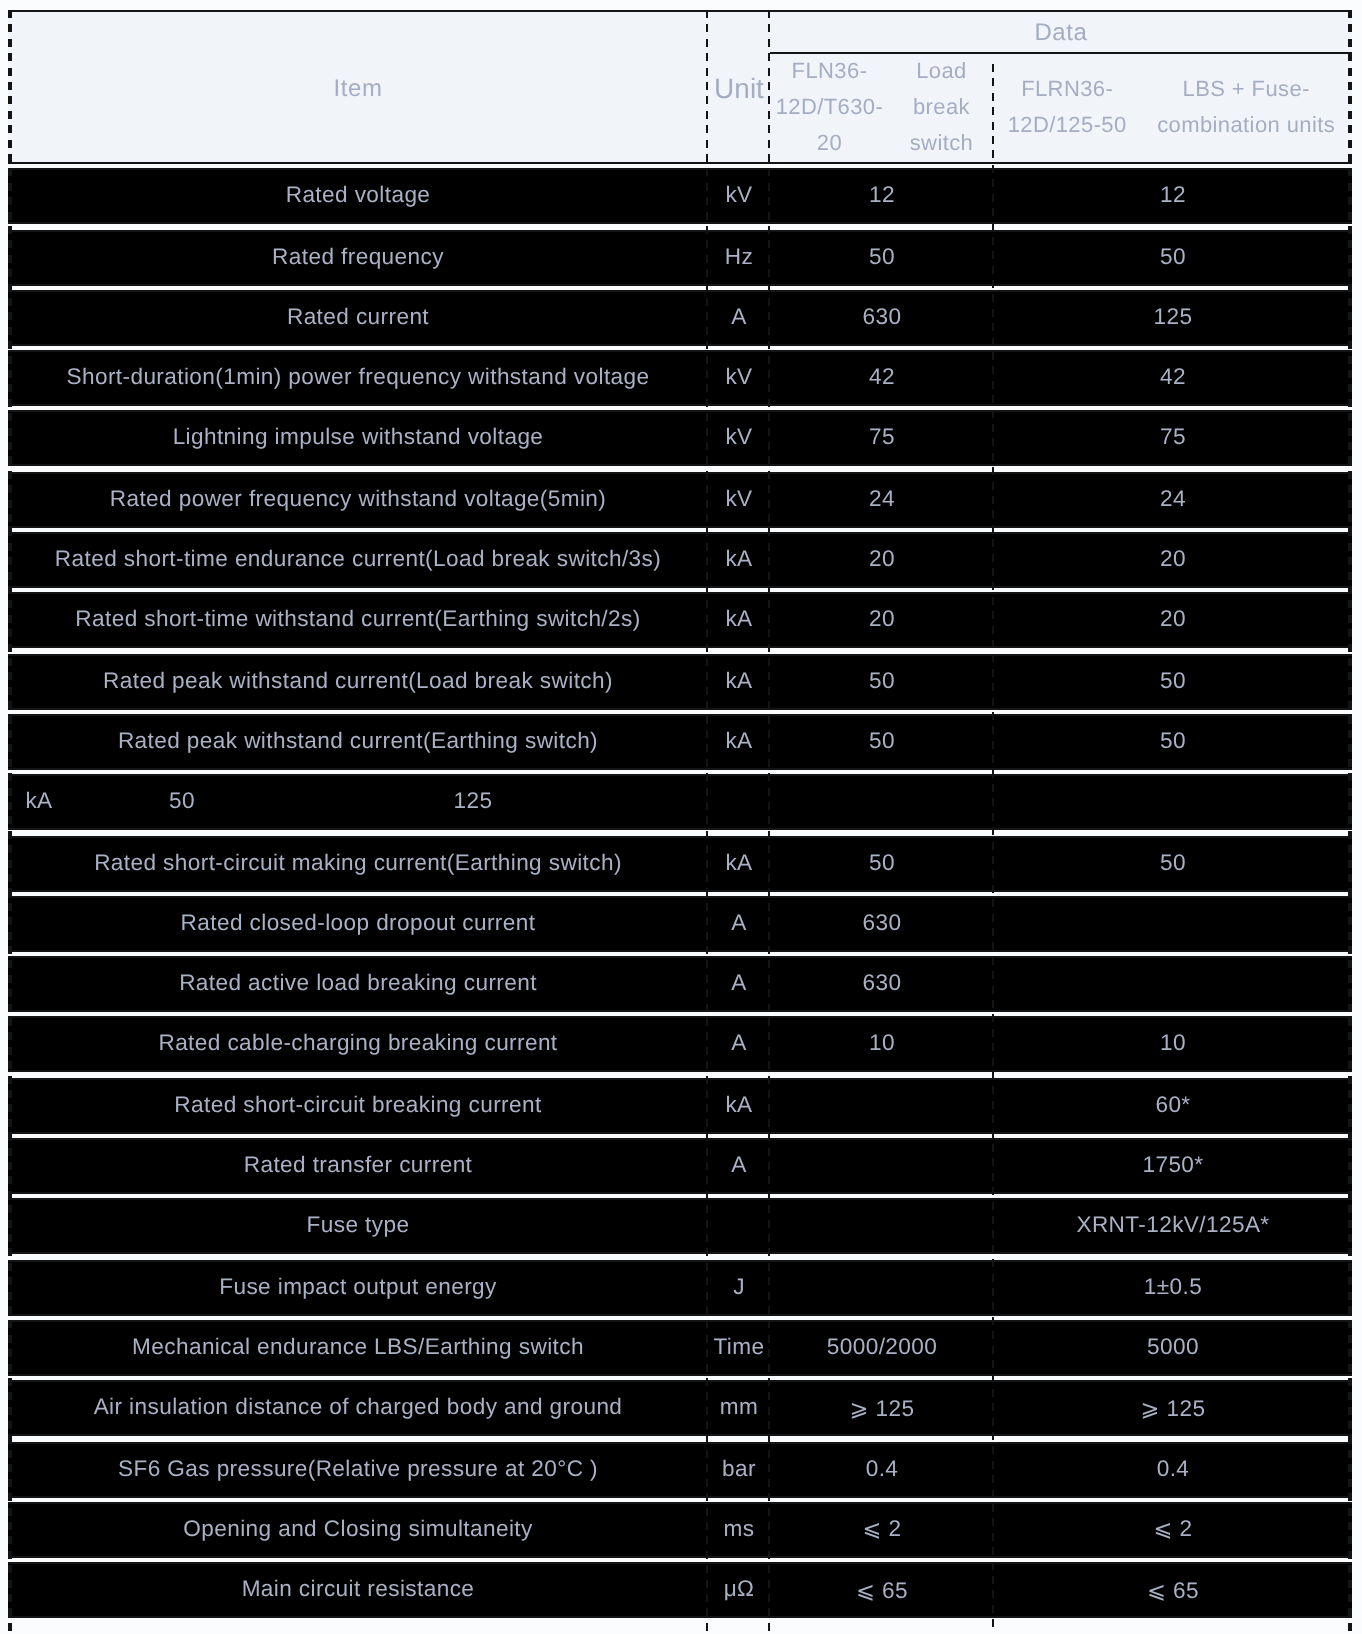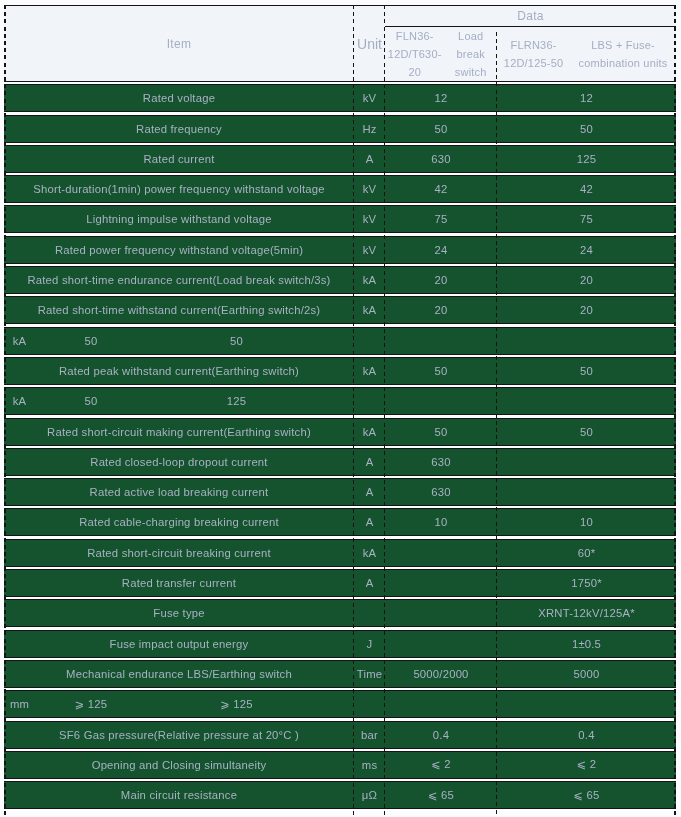--- a/index.html
+++ b/index.html
@@ -46,21 +46,21 @@
     display: flex; flex-direction: row;
     align-items: center; justify-content: center;
     font-size: 11px; line-height: 18px; letter-spacing: .2px;
     text-align: center;
   }
   .model.c1 { width: 112px; }
   .model.c2 { width: 179px; align-items: center; }
 
   .row {
     display: flex;
-    background: #14532d;
+    background: #000000;
     border-top: 1.6px solid #141414;
     border-bottom: 1.6px solid #141414;
     height: 28px;
     margin-bottom: 2.3px;
     color: #a9b1c5;
     font-size: 11.3px;
     letter-spacing: .2px;
   }
   .row:last-child { margin-bottom: 16px; }
   .cell {
@@ -161,20 +161,21 @@
   </div>
 
   <div class="row">
     <div class="cell item">Rated short-time withstand current(Earthing switch/2s)</div>
     <div class="cell unit">kA</div>
     <div class="cell v1">20</div>
     <div class="cell v2">20</div>
   </div>
 
   <div class="row">
+    <div class="cell item">Rated peak withstand current(Load break switch)</div>
     <div class="cell unit">kA</div>
     <div class="cell v1">50</div>
     <div class="cell v2">50</div>
   </div>
 
   <div class="row">
     <div class="cell item">Rated peak withstand current(Earthing switch)</div>
     <div class="cell unit">kA</div>
     <div class="cell v1">50</div>
     <div class="cell v2">50</div>
@@ -243,20 +244,21 @@
   </div>
 
   <div class="row">
     <div class="cell item">Mechanical endurance LBS/Earthing switch</div>
     <div class="cell unit">Time</div>
     <div class="cell v1">5000/2000</div>
     <div class="cell v2">5000</div>
   </div>
 
   <div class="row">
+    <div class="cell item">Air insulation distance of charged body and ground</div>
     <div class="cell unit">mm</div>
     <div class="cell v1">⩾ 125</div>
     <div class="cell v2">⩾ 125</div>
   </div>
 
   <div class="row">
     <div class="cell item">SF6 Gas pressure(Relative pressure at 20°C )</div>
     <div class="cell unit">bar</div>
     <div class="cell v1">0.4</div>
     <div class="cell v2">0.4</div>

